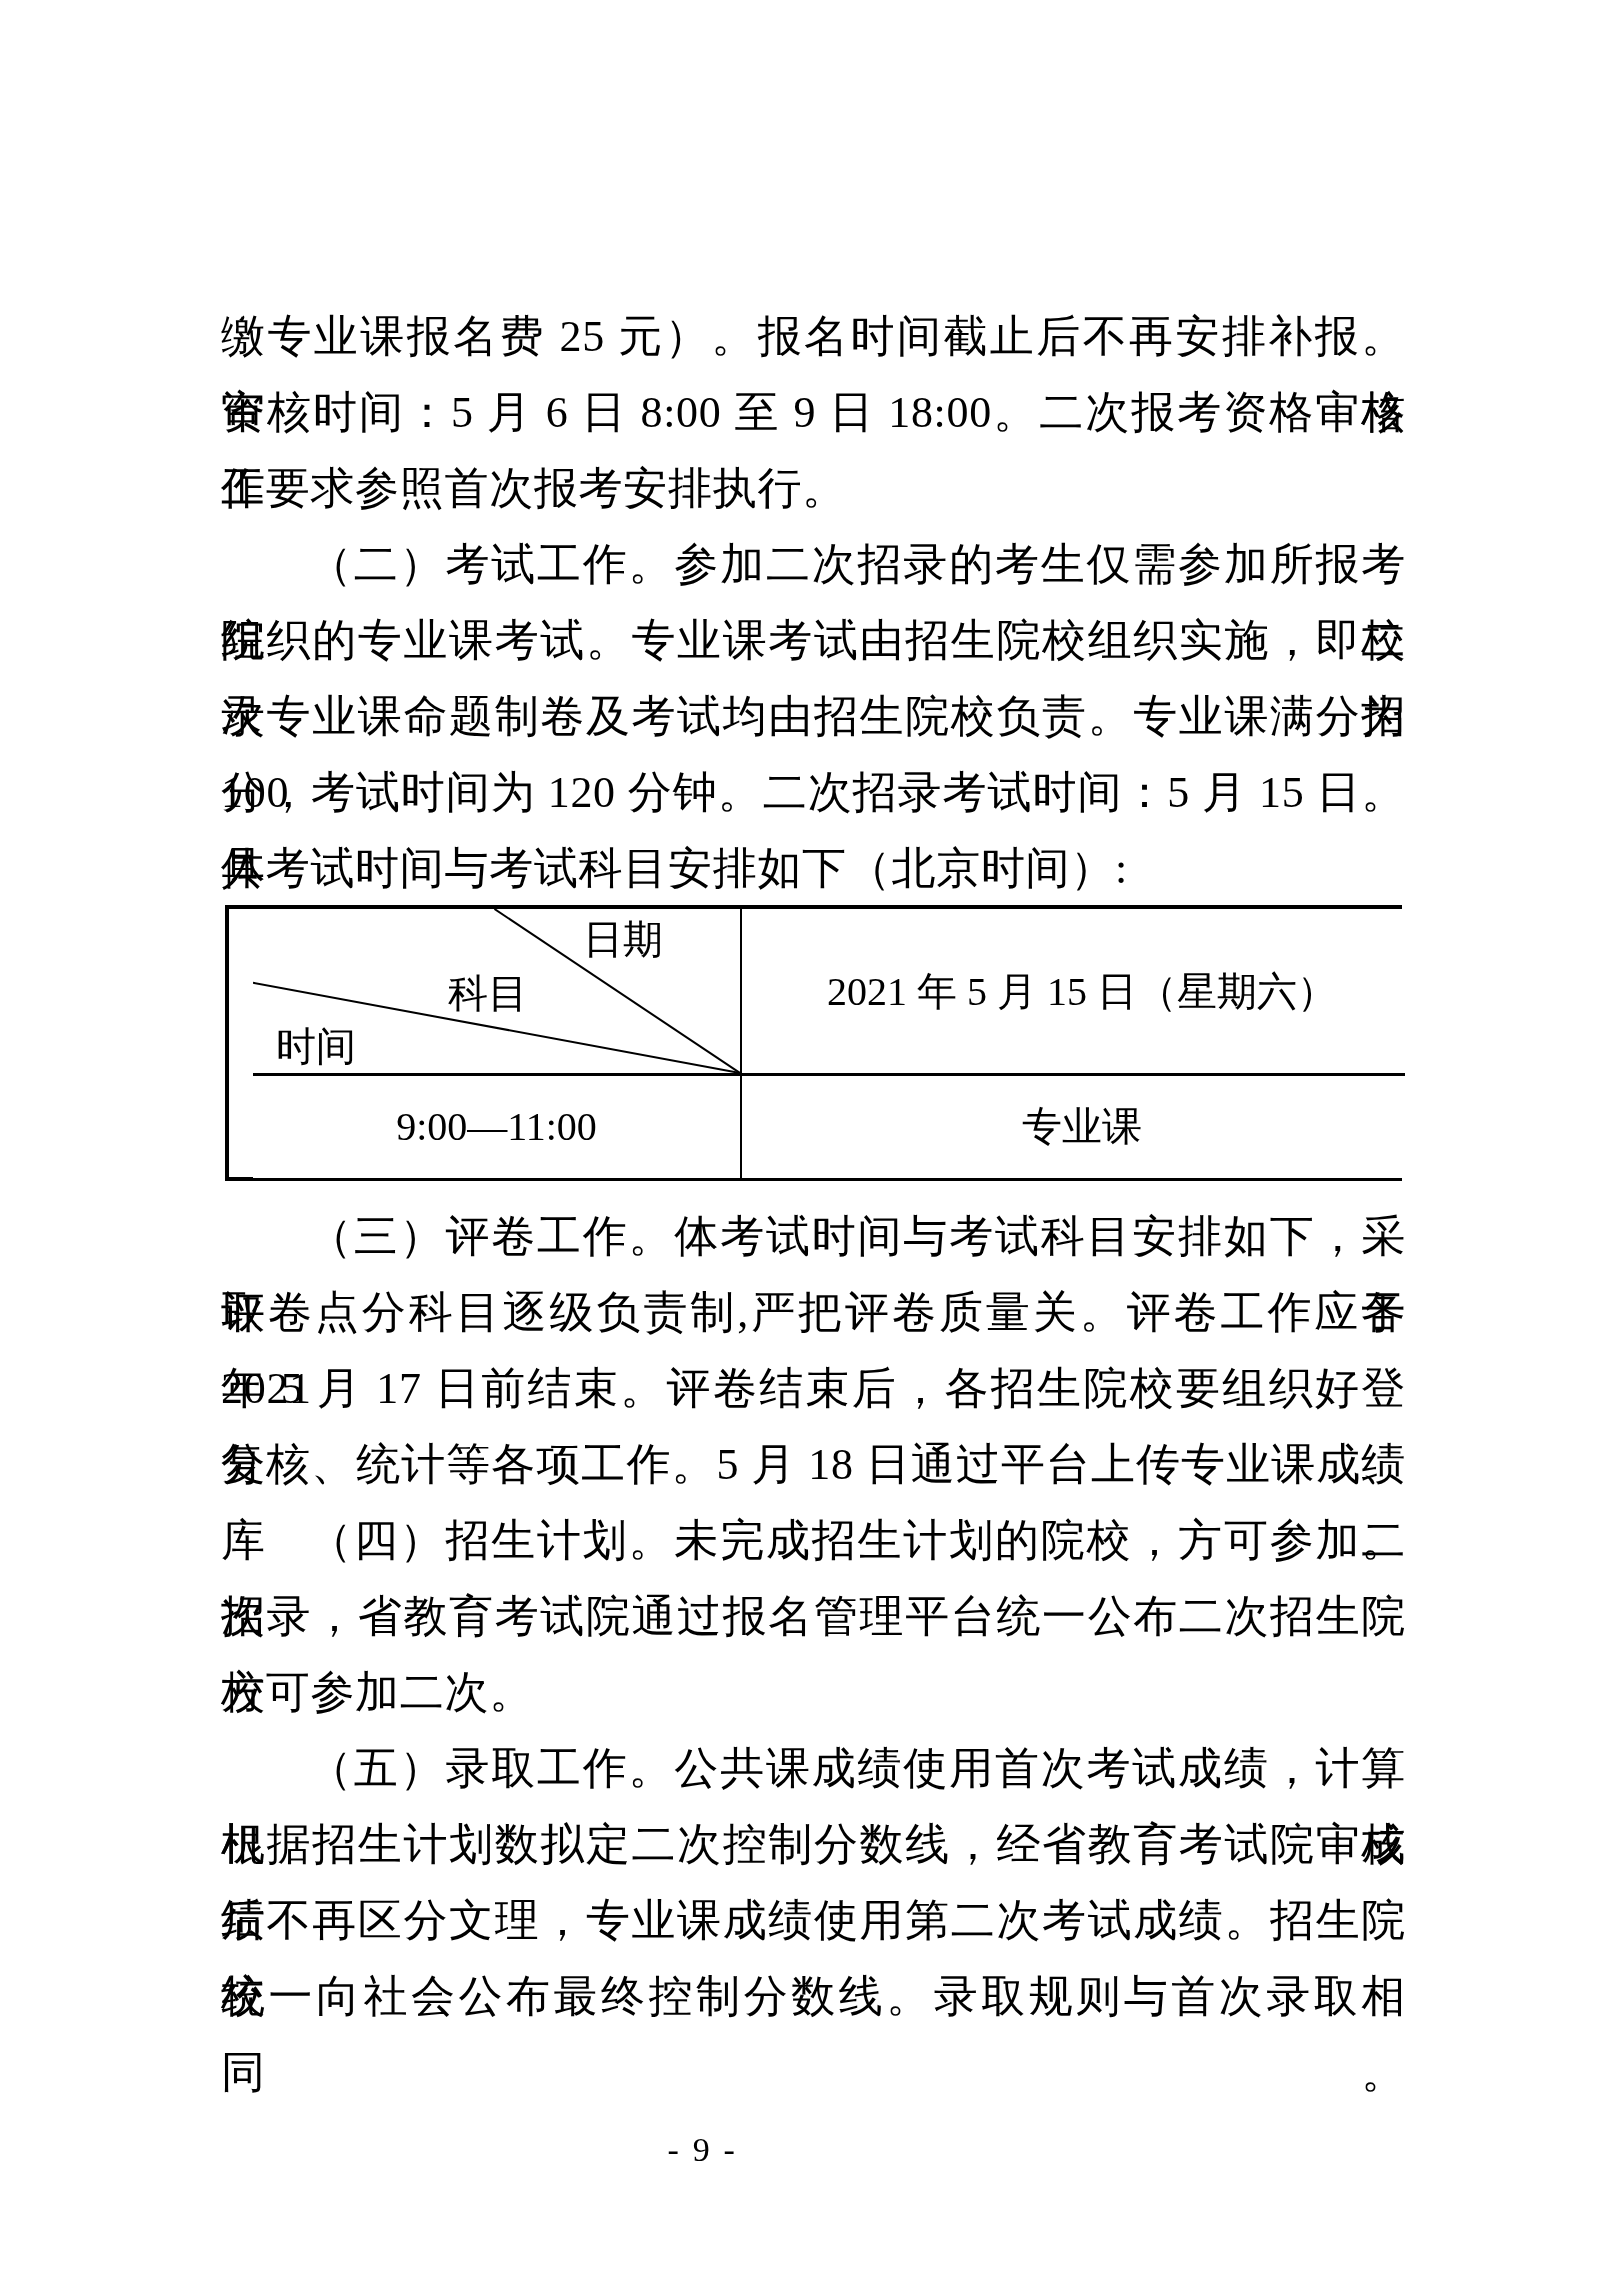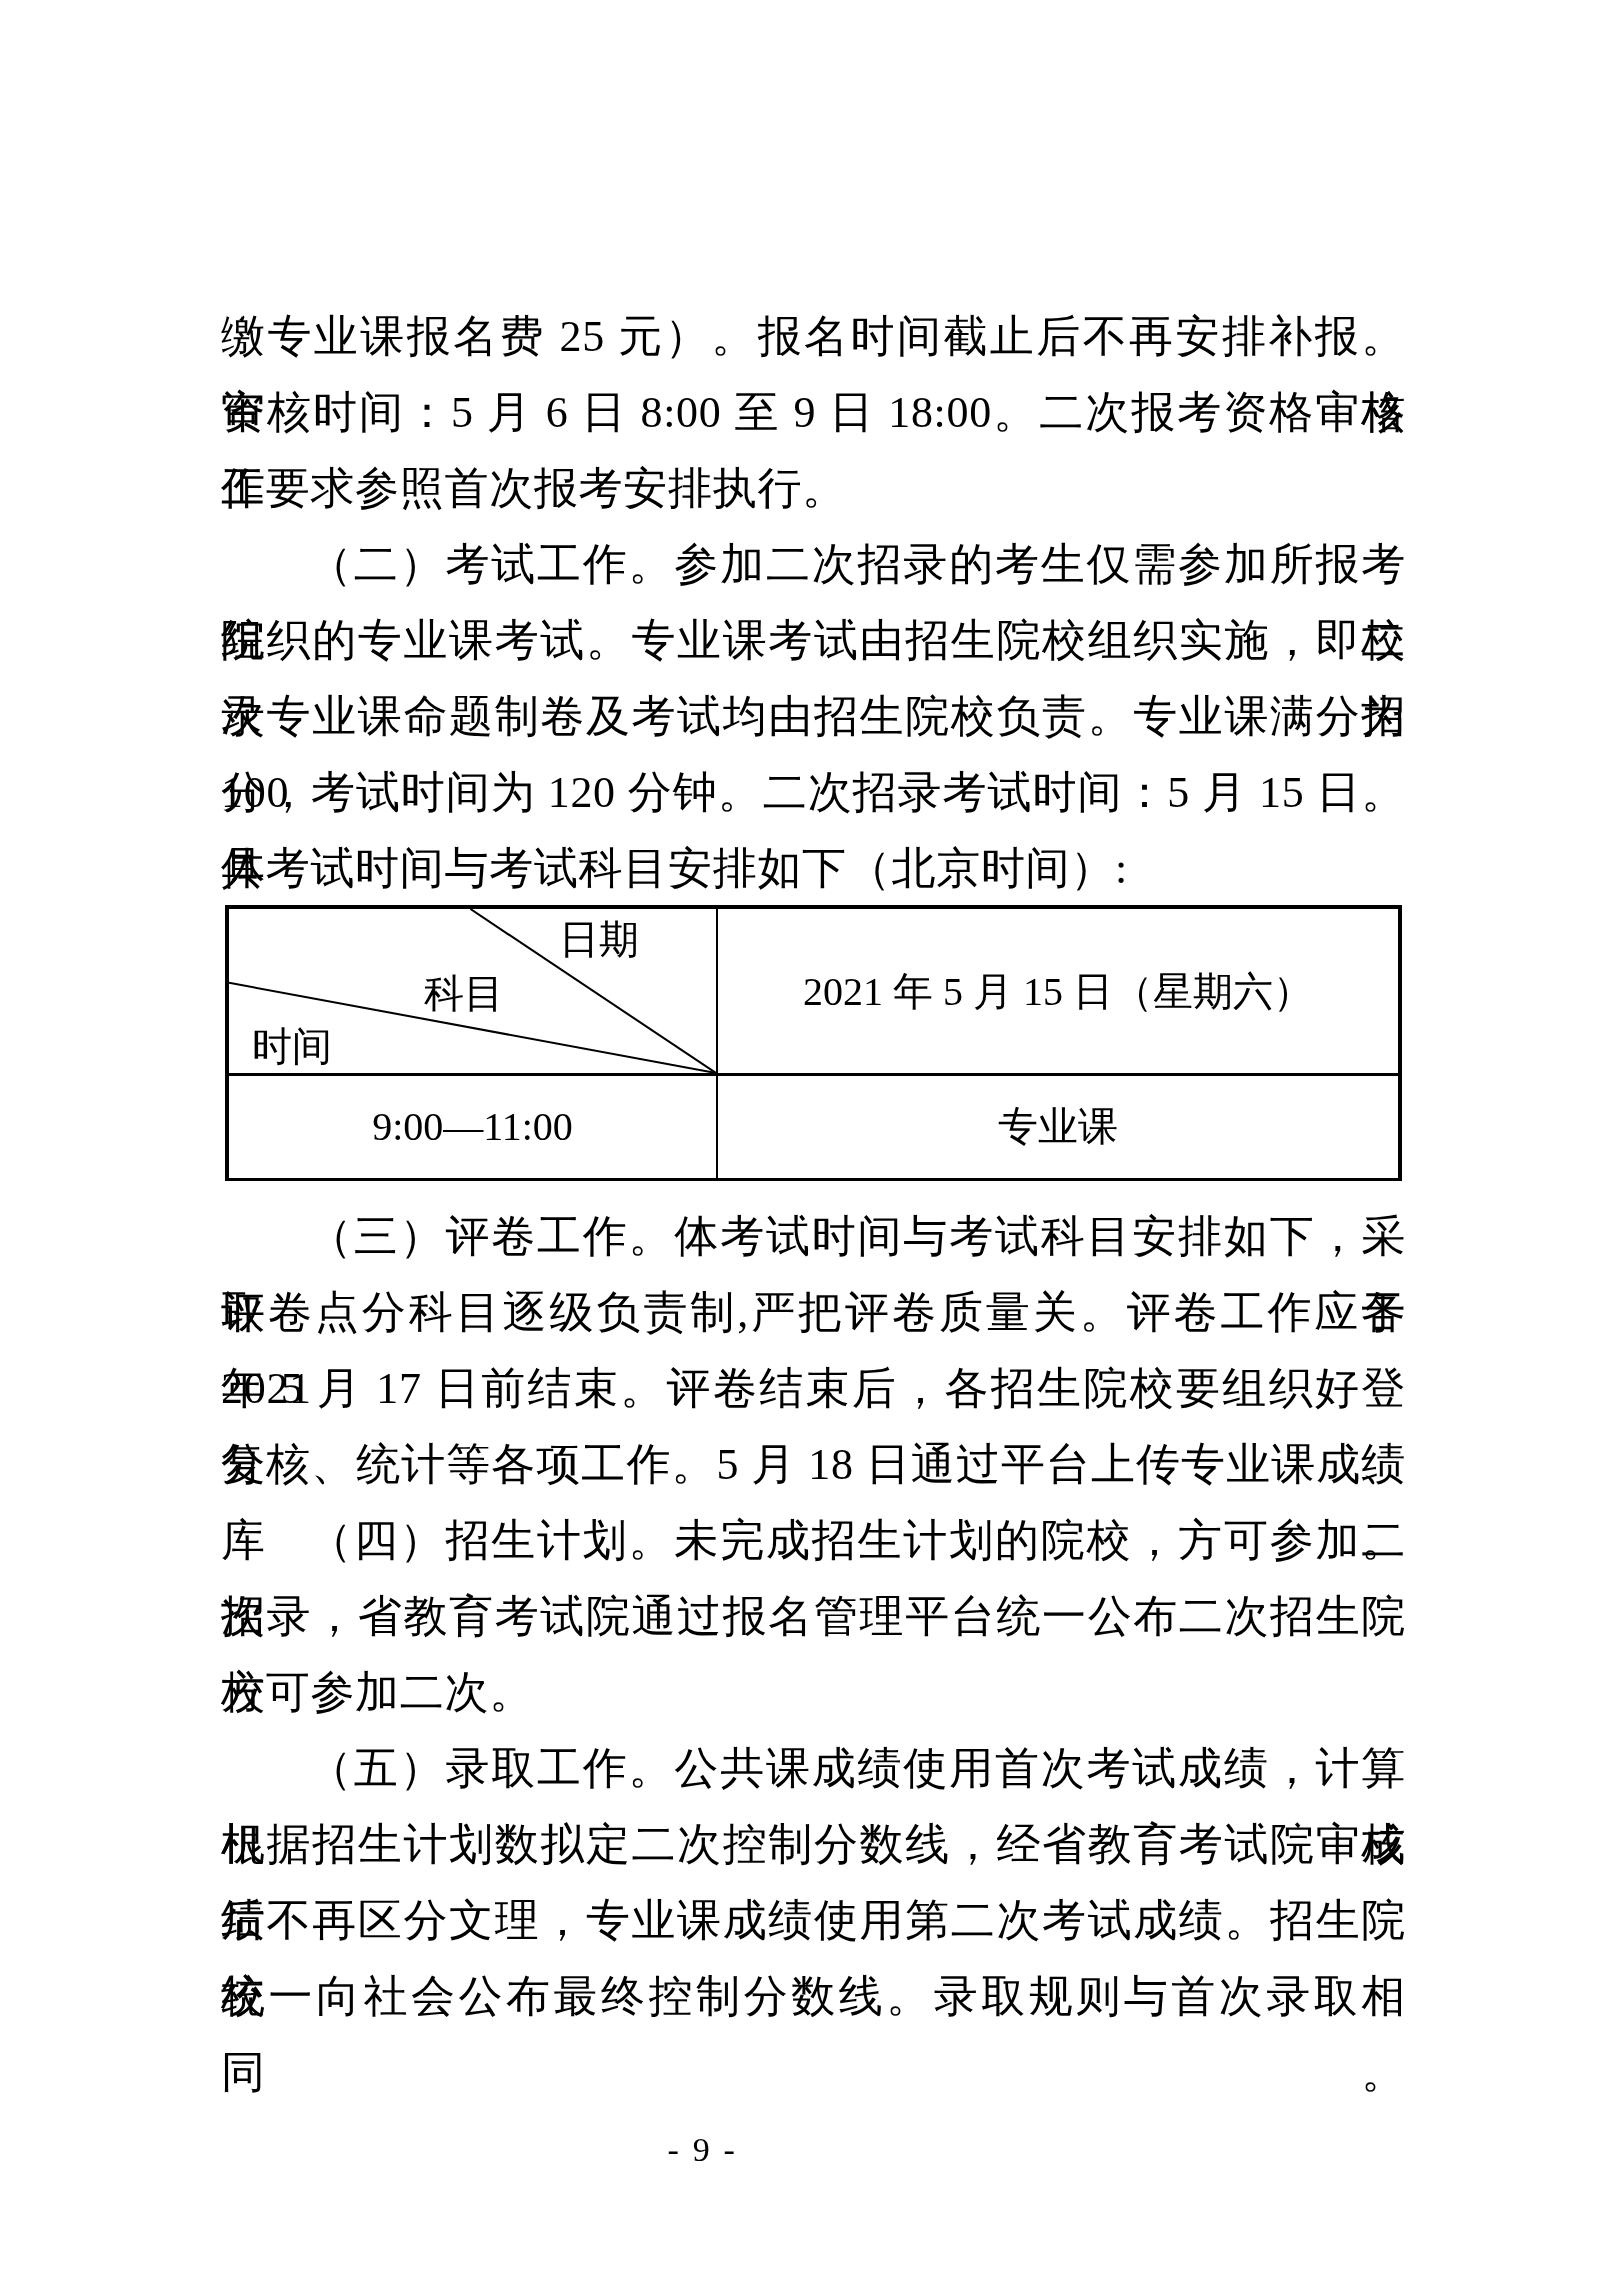--- a/index.html
+++ b/index.html
@@ -42,20 +42,21 @@
     position: absolute;
     left: 225px;
     top: 905px;
     width: 1177px;
     height: 276px;
     border: 4.1px solid #000000;
     box-sizing: border-box;
     display: grid;
     grid-template-columns: 487px 2px 680px;
     grid-template-rows: 164px 2.7px 102px;
+    padding-left: 24px;
   }
   .grid-line-v, .grid-line-h, .grid-line-x {
     background: #000000;
   }
   .t-cell {
     position: relative;
     background: #ffffff;
     display: flex;
     align-items: center;
     justify-content: center;

